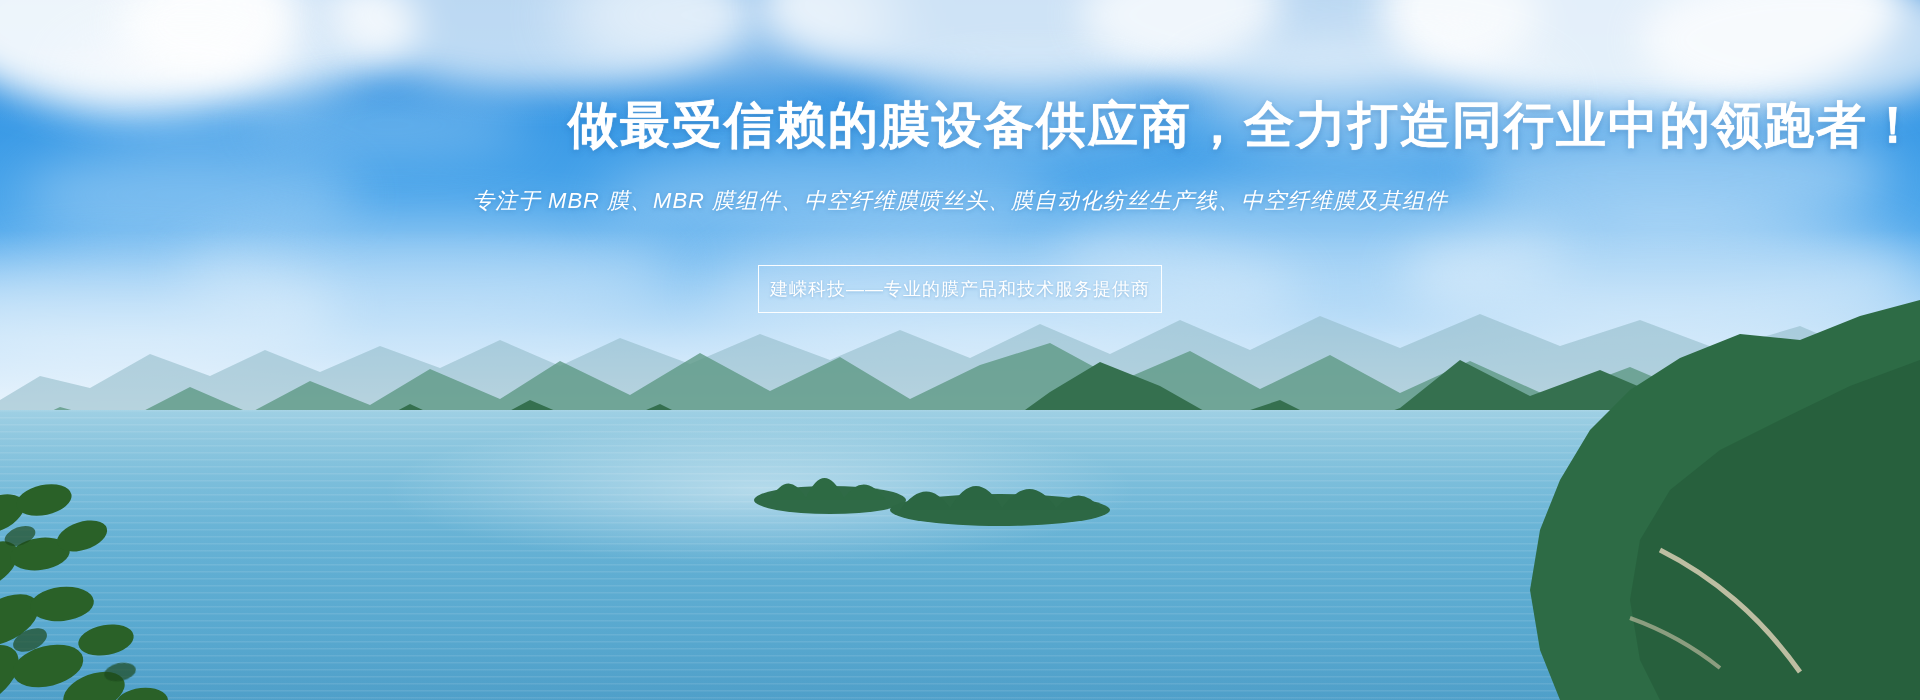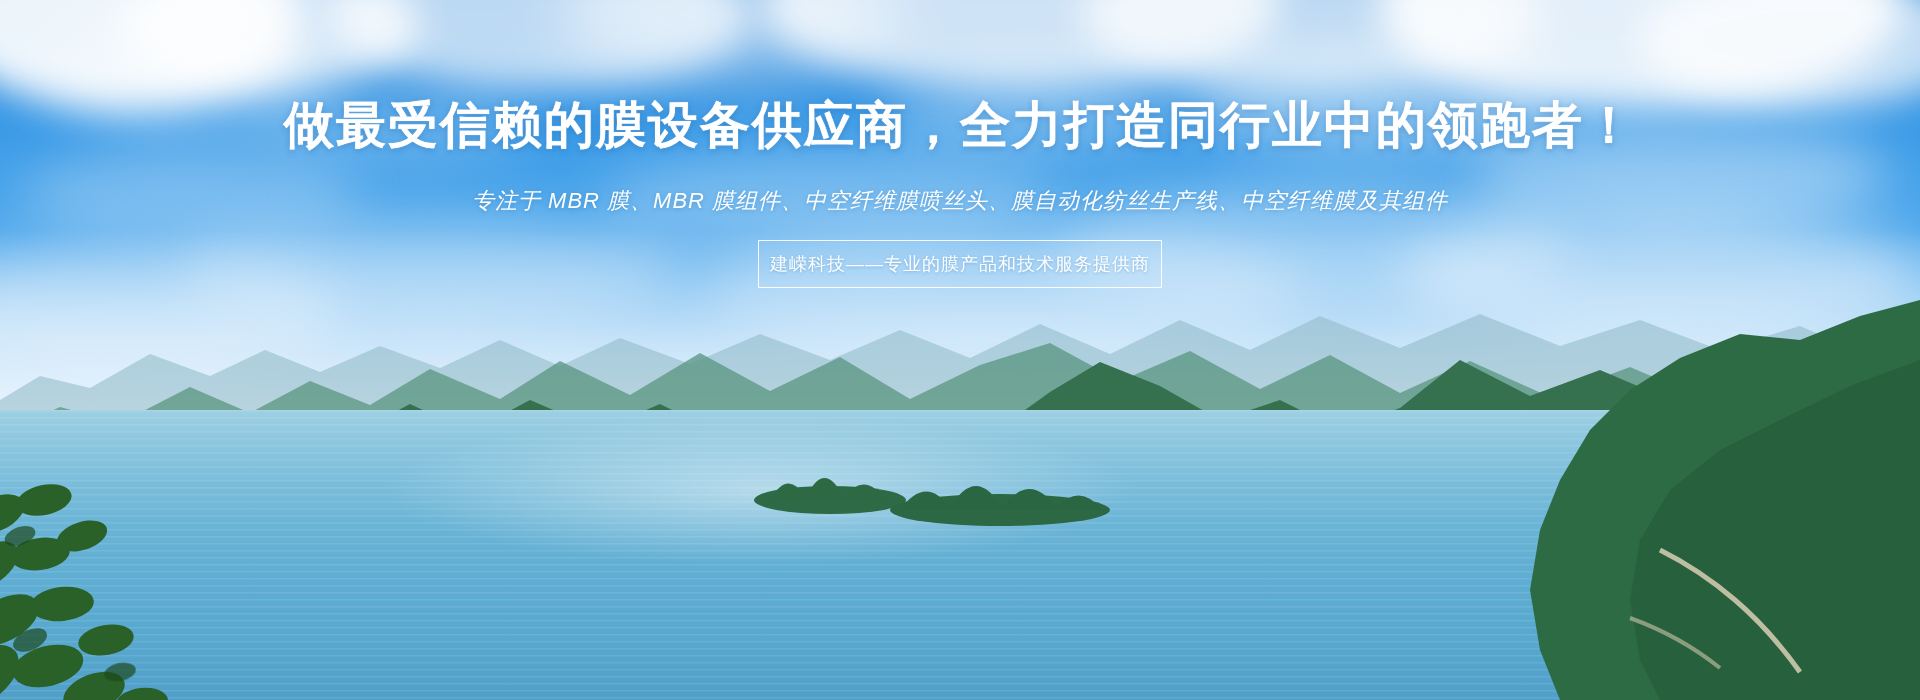--- a/index.html
+++ b/index.html
@@ -103,39 +103,41 @@
   .text-wrap {
     position:absolute; left:0; top:0; width:1920px;
     text-align:center; pointer-events:none;
   }
   .headline {
     position:absolute; left:0; top:96px; width:1920px;
     font-size:50px; font-weight:bold; color:#ffffff;
     letter-spacing:2px; line-height:58px;
     text-shadow:0 0 1px rgba(255,255,255,.9), 0 2px 6px rgba(20,90,160,.35);
     white-space:nowrap;
+    text-align:right;
   }
   .subline {
     position:absolute; left:0; top:185px; width:1920px;
     font-size:22px; color:#ffffff; letter-spacing:1px; line-height:32px;
     text-shadow:0 1px 4px rgba(30,100,170,.35);
     white-space:nowrap;
     font-style:italic;
   }
   .tagline-row {
     position:absolute; left:0; top:240px; width:1920px;
     display:flex; justify-content:center;
   }
   .tagline-box {
     border:1px solid rgba(255,255,255,.95);
     padding:11px 11px;
     font-size:18px; color:#ffffff; letter-spacing:1px;
     white-space:nowrap;
     text-shadow:0 1px 3px rgba(30,100,170,.3);
     background:rgba(255,255,255,.04);
+    margin-top:25px;
   }
 </style>
 </head>
 <body>
 
 <div id="banner">
 
   <div class="sky"></div>
   <div class="sky-deep"></div>
 

